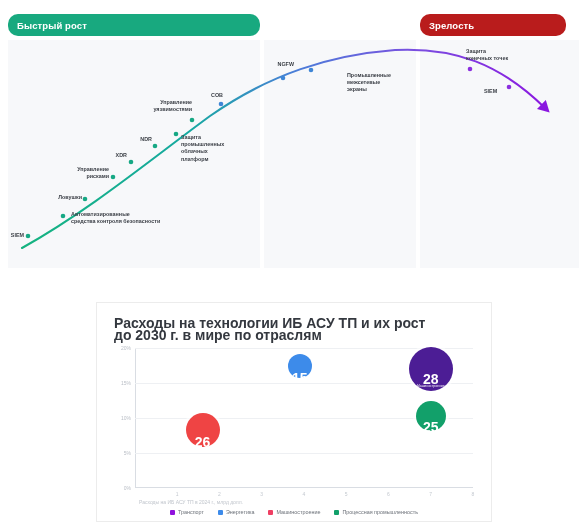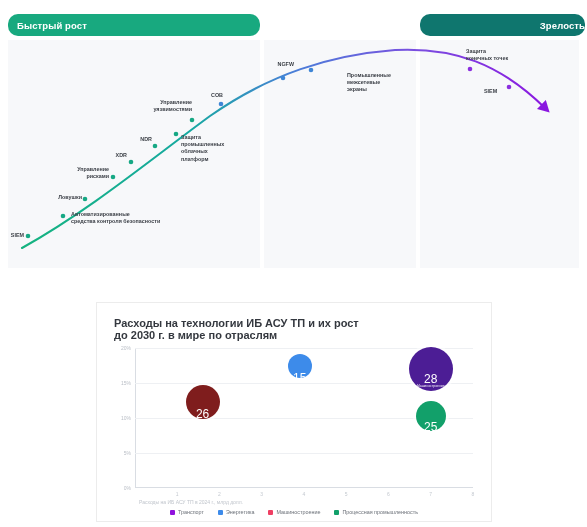--- a/index.html
+++ b/index.html
@@ -21,21 +21,21 @@
     border-radius:10px;
     color:#ffffff;
     font-size:9.5px;font-weight:bold;
     display:flex;align-items:center;
     padding-left:9px;
     box-sizing:border-box;
     letter-spacing:.1px;
   }
   #phase-fast{left:8px;width:252px;background:#18a97f;}
   #phase-mid {left:264px;width:152px;background:#3d7ce0;}
-  #phase-mat {left:420px;width:165px;background:#0f766e;justify-content:flex-end;}
+  #phase-mat {left:420px;width:146px;background:#b91c1c;}
 
   .phase-zone{
     position:absolute;top:40px;height:228px;
     background:#f7f8fa;
   }
   #zone-fast{left:8px;width:252px;}
   #zone-mid {left:264px;width:152px;}
   #zone-mat {left:420px;width:159px;}
 
   #curve-svg{position:absolute;left:0;top:0;width:587px;height:275px;}
@@ -52,21 +52,21 @@
 
   
   #bubble-panel{
     position:absolute;left:96px;top:302px;width:396px;height:220px;
     background:#ffffff;
     border:1px solid #ececec;
     box-sizing:border-box;
   }
   #bubble-title{
     position:absolute;left:17px;top:14px;width:330px;
-    font-size:11px;font-weight:bold;color:#34383f;line-height:12px;
+    font-size:14px;font-weight:bold;color:#34383f;line-height:12px;
     white-space:pre-line;
   }
   #plot{
     position:absolute;left:38px;top:45px;width:338px;height:140px;
   }
   #plot-frame{
     position:absolute;left:0;top:0;width:100%;height:100%;
     border-left:1px solid #d9dde3;
     border-bottom:1px solid #d9dde3;
     box-sizing:border-box;
@@ -88,21 +88,21 @@
     white-space:nowrap;
   }
   .bubble{
     position:absolute;border-radius:50%;
     display:flex;flex-direction:column;
     align-items:center;justify-content:center;
     color:#ffffff;
     transform:translate(-50%,-50%);
     box-shadow:0 0 0 3px rgba(255,255,255,.55);
   }
-  .bubble .val{font-size:12px;font-weight:normal;line-height:9px;margin-top:24px;}
+  .bubble .val{font-size:14px;font-weight:bold;line-height:9px;margin-top:24px;}
   .bubble .sub{font-size:3.4px;line-height:4px;opacity:.92;}
   #xaxis-label{
     position:absolute;left:42px;top:196px;
     font-size:5px;color:#c0c5cc;
   }
   #legend{
     position:absolute;left:0;bottom:6px;width:100%;
     display:flex;justify-content:center;gap:14px;
     align-items:center;
   }
@@ -210,21 +210,21 @@
         <div class="xtick" style="left: 42.25px;">1</div>
         <div class="xtick" style="left: 84.5px;">2</div>
         <div class="xtick" style="left: 126.75px;">3</div>
         <div class="xtick" style="left: 169px;">4</div>
         <div class="xtick" style="left: 211.25px;">5</div>
         <div class="xtick" style="left: 253.5px;">6</div>
         <div class="xtick" style="left: 295.75px;">7</div>
         <div class="xtick" style="left: 338px;">8</div>
       </div>
     <div id="bubbles">
-        <div class="bubble" style="left: 67.6px; top: 54px; width: 34px; height: 34px; background: #7f1d1d;">
+        <div class="bubble" style="left: 67.6px; top: 82px; width: 34px; height: 34px; background: #ef4444;">
           <div class="val">26</div>
         </div>
         <div class="bubble" style="left: 164.775px; top: 18.2px; width: 24px; height: 24px; background: rgb(61, 139, 234);">
           <div class="val">15</div>
         </div>
         <div class="bubble" style="left: 295.75px; top: 21px; width: 44px; height: 44px; background: #4c1d95;">
           <div class="val">28</div>
           <div class="sub">Машиностроение</div>
         </div>
         <div class="bubble" style="left: 295.75px; top: 67.9px; width: 30px; height: 30px; background: rgb(18, 160, 106);">

